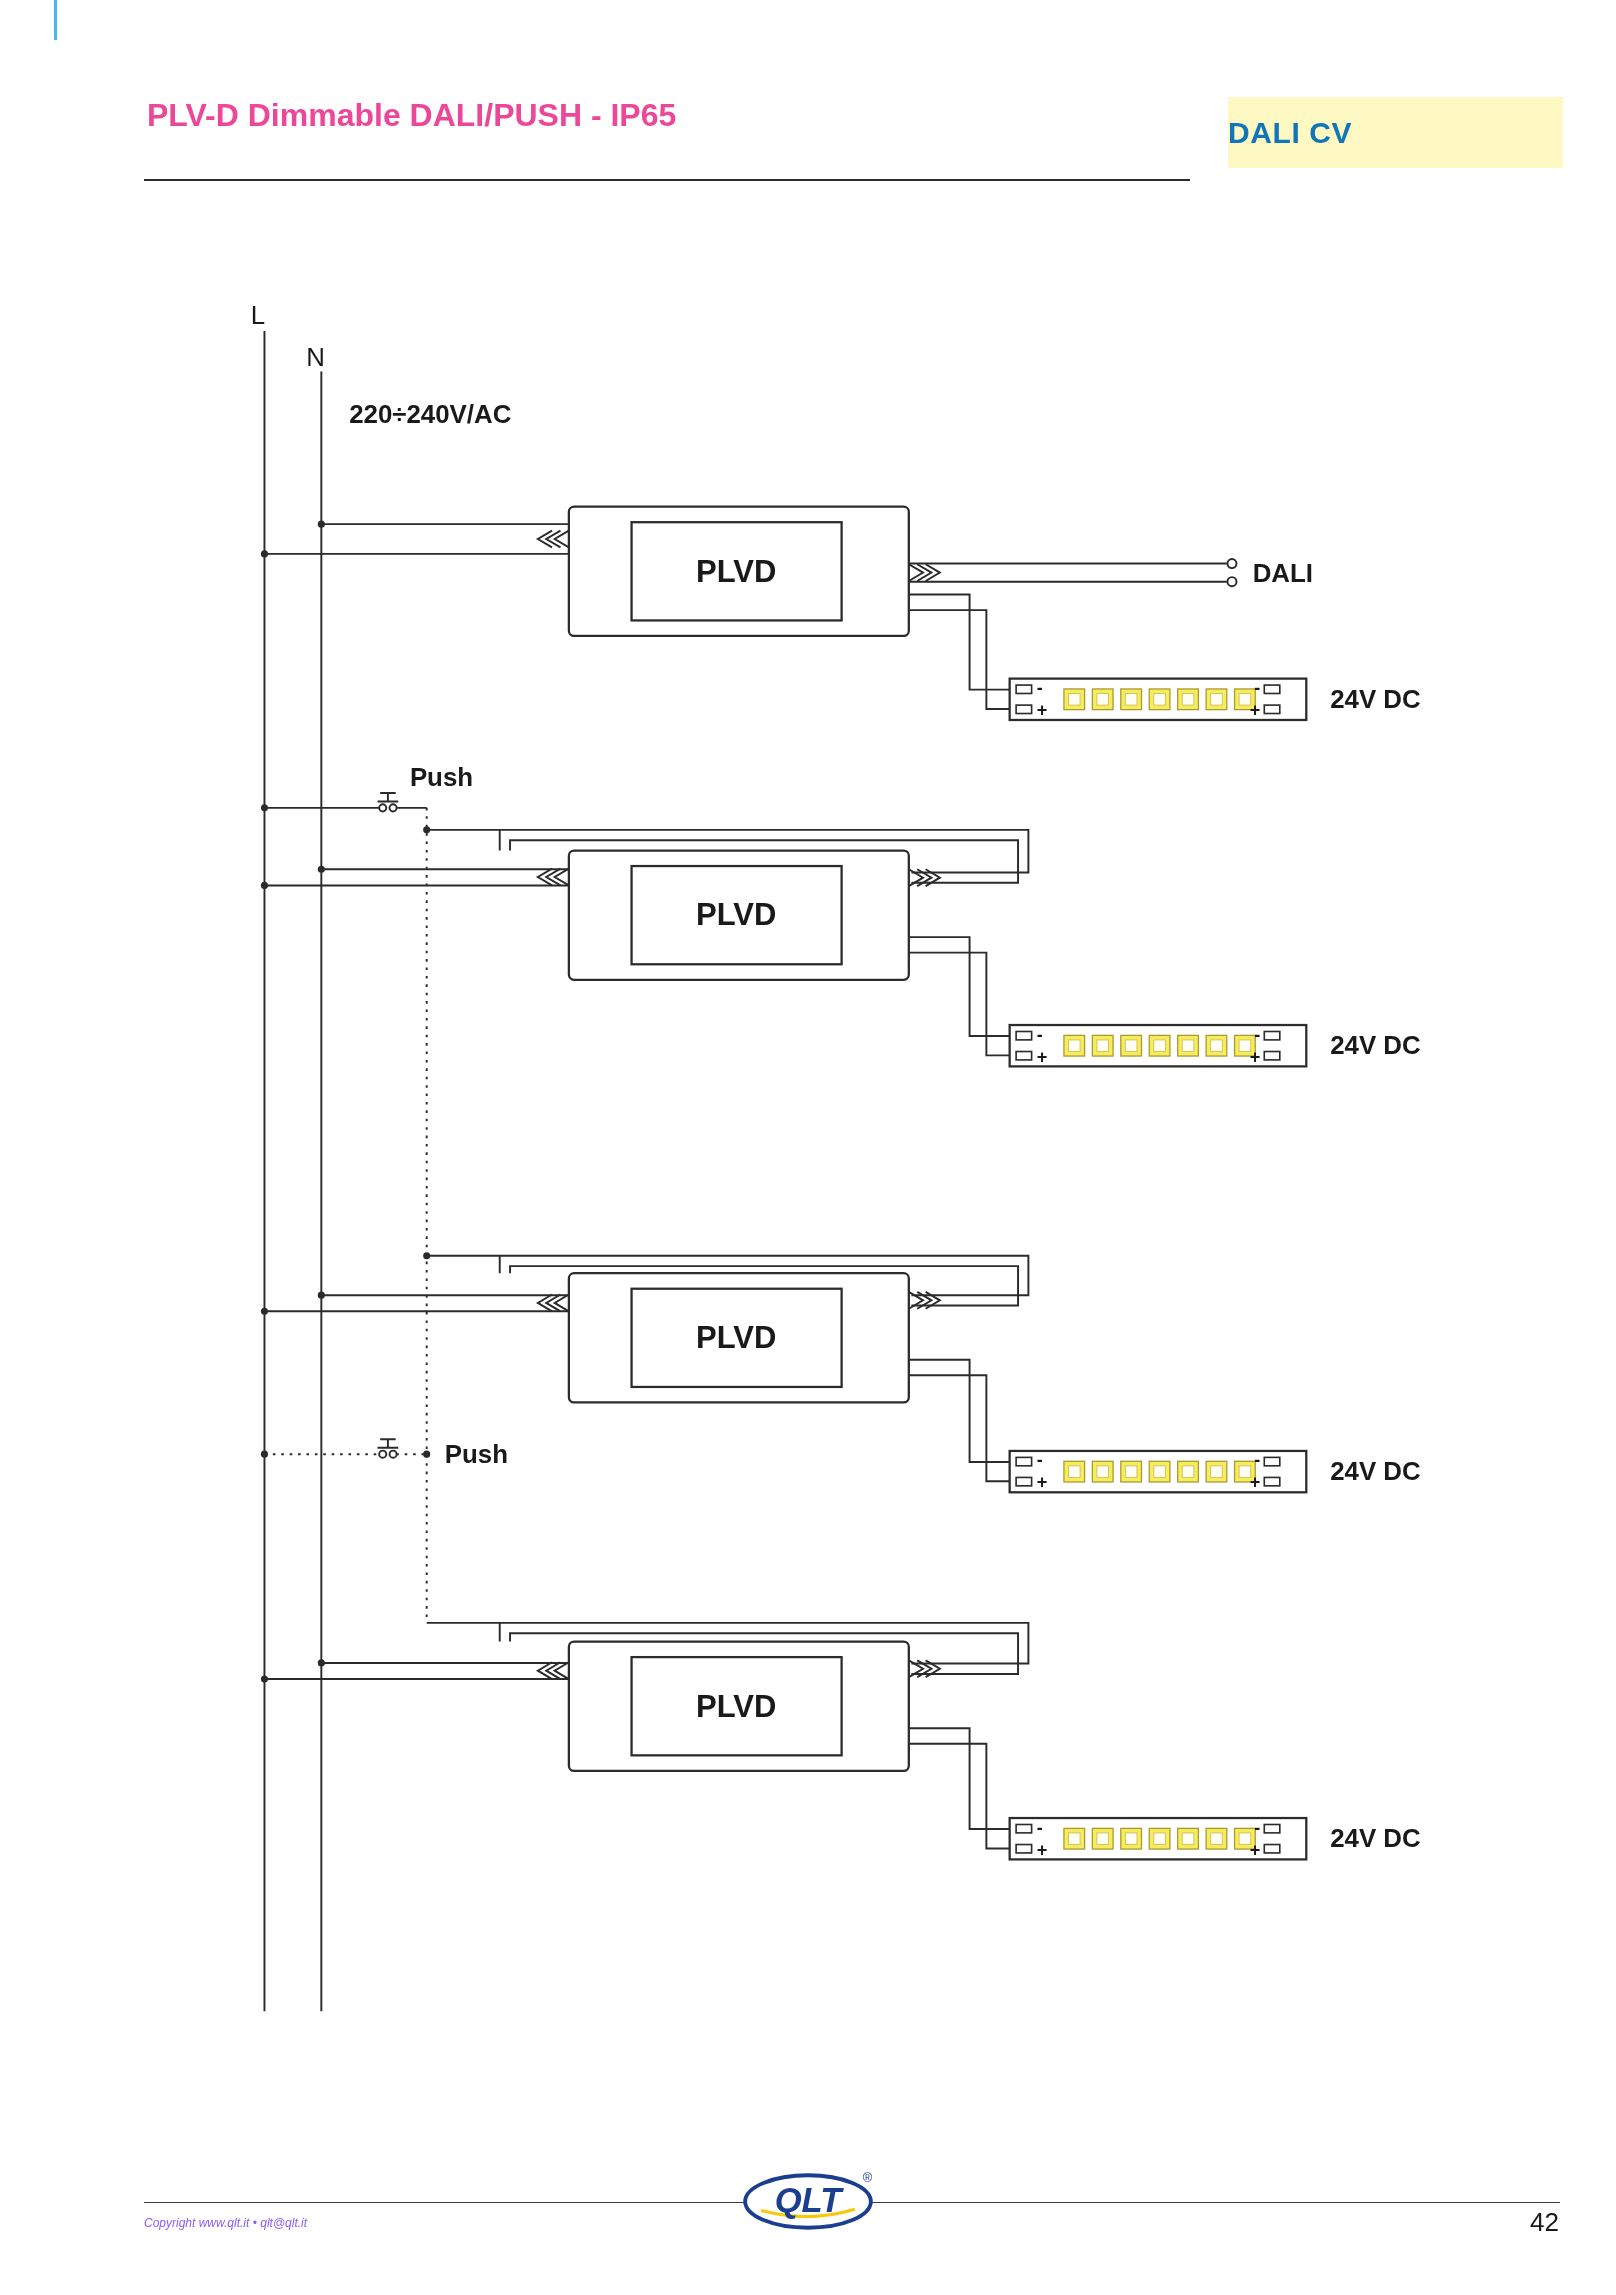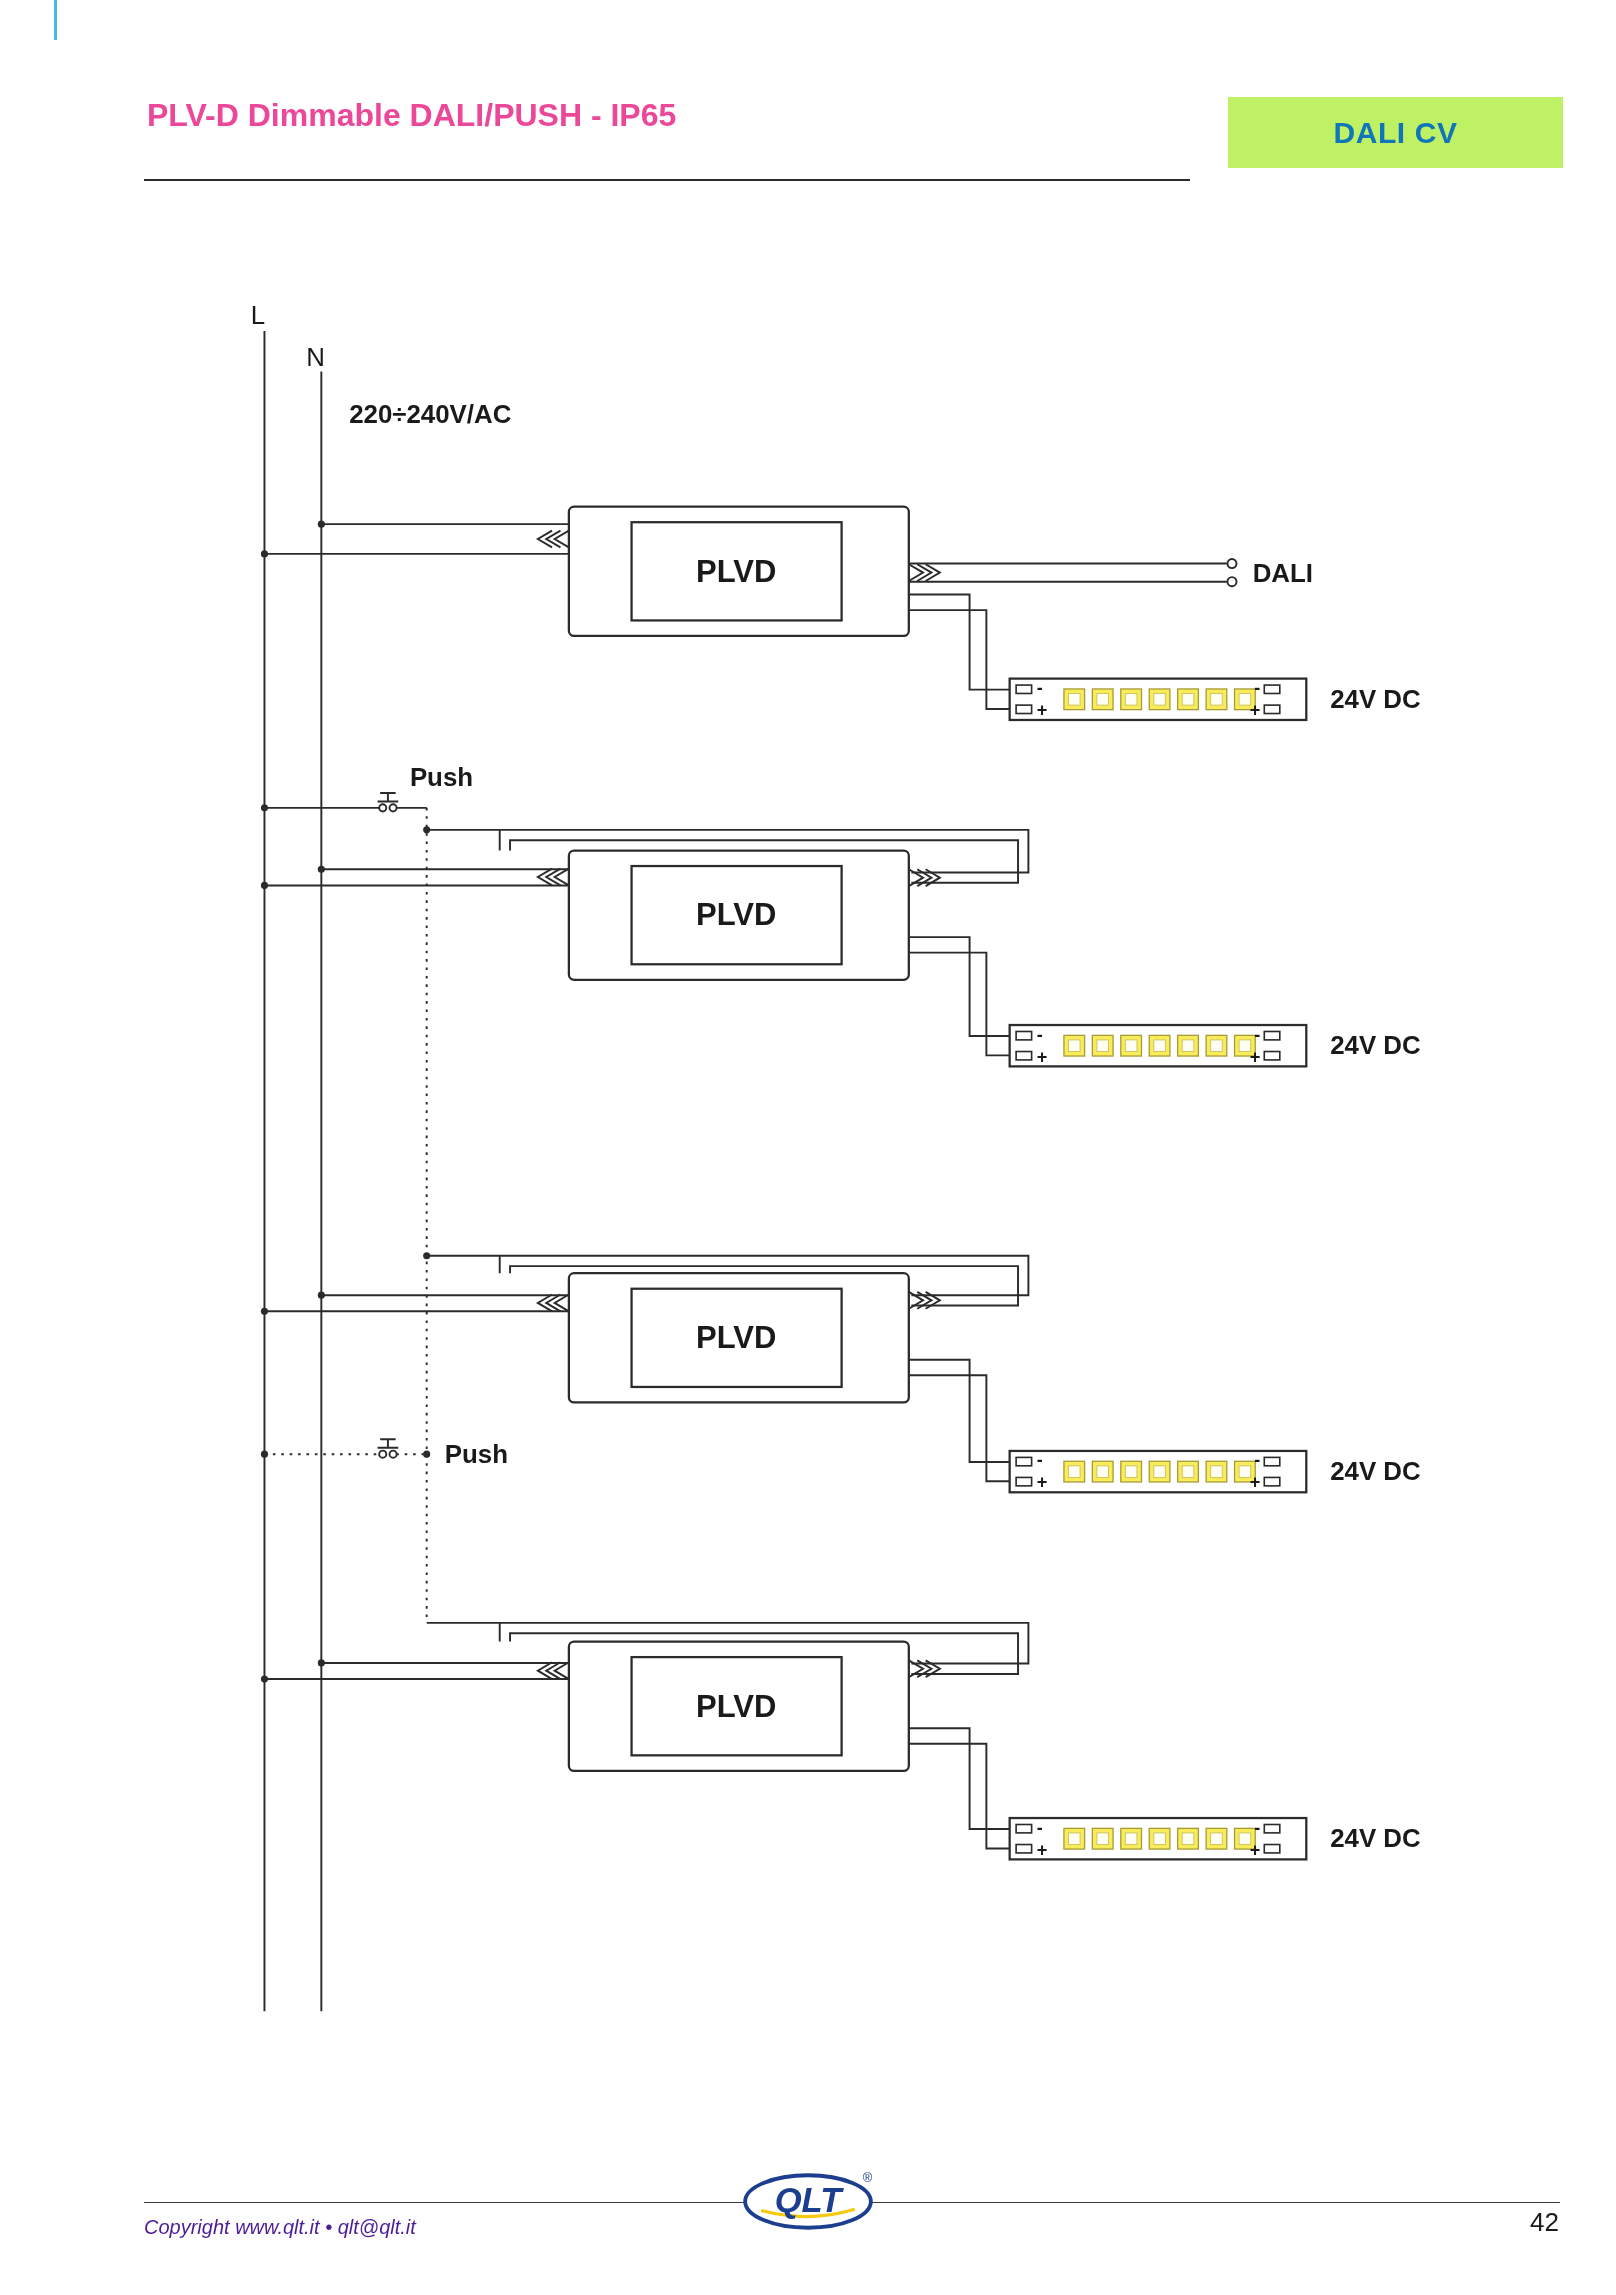--- a/index.html
+++ b/index.html
@@ -2,39 +2,39 @@
 <html style="font-size:10.3px"><head>
 <meta charset="utf-8">
 <style>
   html,body{margin:0;padding:0;background:#888;}
   .page{position:relative;width:1616px;height:2295px;background:#ffffff;overflow:hidden;
         font-family:"Liberation Sans",sans-serif;}
   .accent-tick{position:absolute;left:54px;top:0;width:2.6px;height:40px;background:#45b8ec;}
   .title{position:absolute;left:144px;top:94px;margin:3px;font-size:32px;font-weight:bold;
          color:#ec4899;white-space:nowrap;}
   .title-rule{position:absolute;left:144px;top:179px;width:1046px;height:1.9px;background:#2b2b2b;}
-  .badge{position:absolute;left:1228px;top:97px;width:335px;height:71px;background:#bef264;
-         display:flex;align-items:center;justify-content:center;}
+  .badge{position:absolute;left:1228px;top:97px;width:335px;height:71px;background:#fef9c3;
+         display:flex;align-items:center;}
   .badge span{font-size:30px;font-weight:bold;color:#1076b9;letter-spacing:0.6px;}
   svg.diagram{position:absolute;left:0;top:0;}
   .wire{stroke:#2b2b2b;stroke-width:3;fill:none;}
   .wire-dashed{stroke:#2b2b2b;stroke-width:3;fill:none;stroke-dasharray:4 9;}
   .box{fill:#ffffff;stroke:#2b2b2b;stroke-width:3.5;}
   .term{fill:#ffffff;stroke:#2b2b2b;stroke-width:2.5;}
   .dot{fill:#2b2b2b;}
   .oc{fill:#ffffff;stroke:#2b2b2b;stroke-width:3;}
   svg.diagram text{fill:#1a1a1a;font-family:"Liberation Sans",sans-serif;}
   .lbl{font-size:40px;font-weight:bold;}
   .lbl-ln{font-size:40px;font-weight:normal;}
   .plvd{font-size:48px;font-weight:bold;}
   .pm{font-size:28px;font-weight:bold;}
   .led-outer{fill:#f8ec5a;stroke:#a79b35;stroke-width:2;}
   .led-inner{fill:#fffef2;stroke:#cfc45e;stroke-width:1.5;}
   .footer-rule{position:absolute;left:144px;top:2202px;width:1416px;height:1.3px;background:#3a3a3a;}
-  .copyright{position:absolute;left:144px;top:2216px;font-style:italic;font-size:20px;color:#4c1d95;}
+  .copyright{position:absolute;left:144px;top:2216px;font-style:italic;font-size:12px;color:#8b5cf6;}
   .pagenum{position:absolute;right:57px;top:2207px;font-size:26px;color:#1a1a1a;}
   .logo{position:absolute;left:740px;top:2172px;}
 </style>
 </head>
 <body>
 
 <div class="page">
 
   <div class="accent-tick"></div>
 

